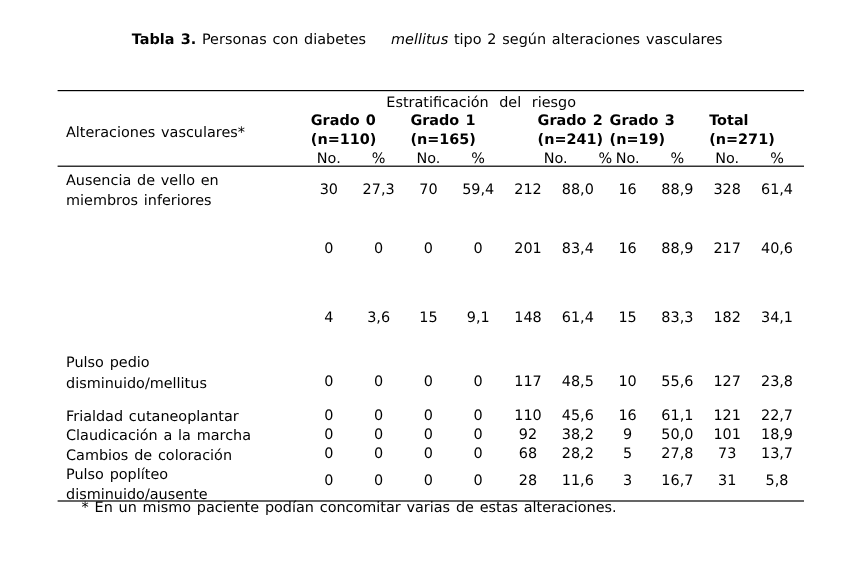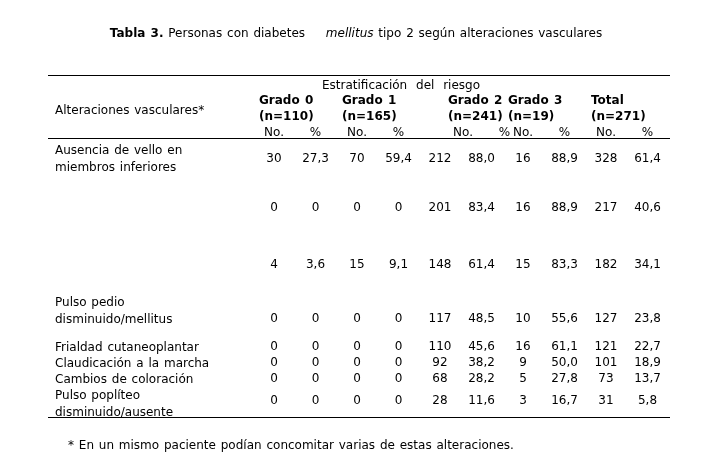--- a/index.html
+++ b/index.html
@@ -57,21 +57,21 @@
     display:grid;
     grid-template-columns:38px 45px 38px 45px 38px 45px 38px 45px 38px 45px;
     line-height:15px;
   }
   .vc  .vals{top:12px}
   .vb  .vals{top:20px}
   .vs  .vals{top:3px}
   .vc8 .vals{top:9px}
   .cell{text-align:center;}
   .footnote{
-    position:absolute;left:68px;top:438px;text-align:center;
+    position:absolute;left:68px;top:416px;text-align:center;
   }
 </style>
 </head>
 <body>
 
 <div class="title">
   <div class="tline1"><span class="b">Tabla 3.</span><span> Personas con diabetes </span><span class="it">mellitus</span><span> tipo 2 según alteraciones vasculares</span></div>
 </div>
 
 <div class="tablewrap">

